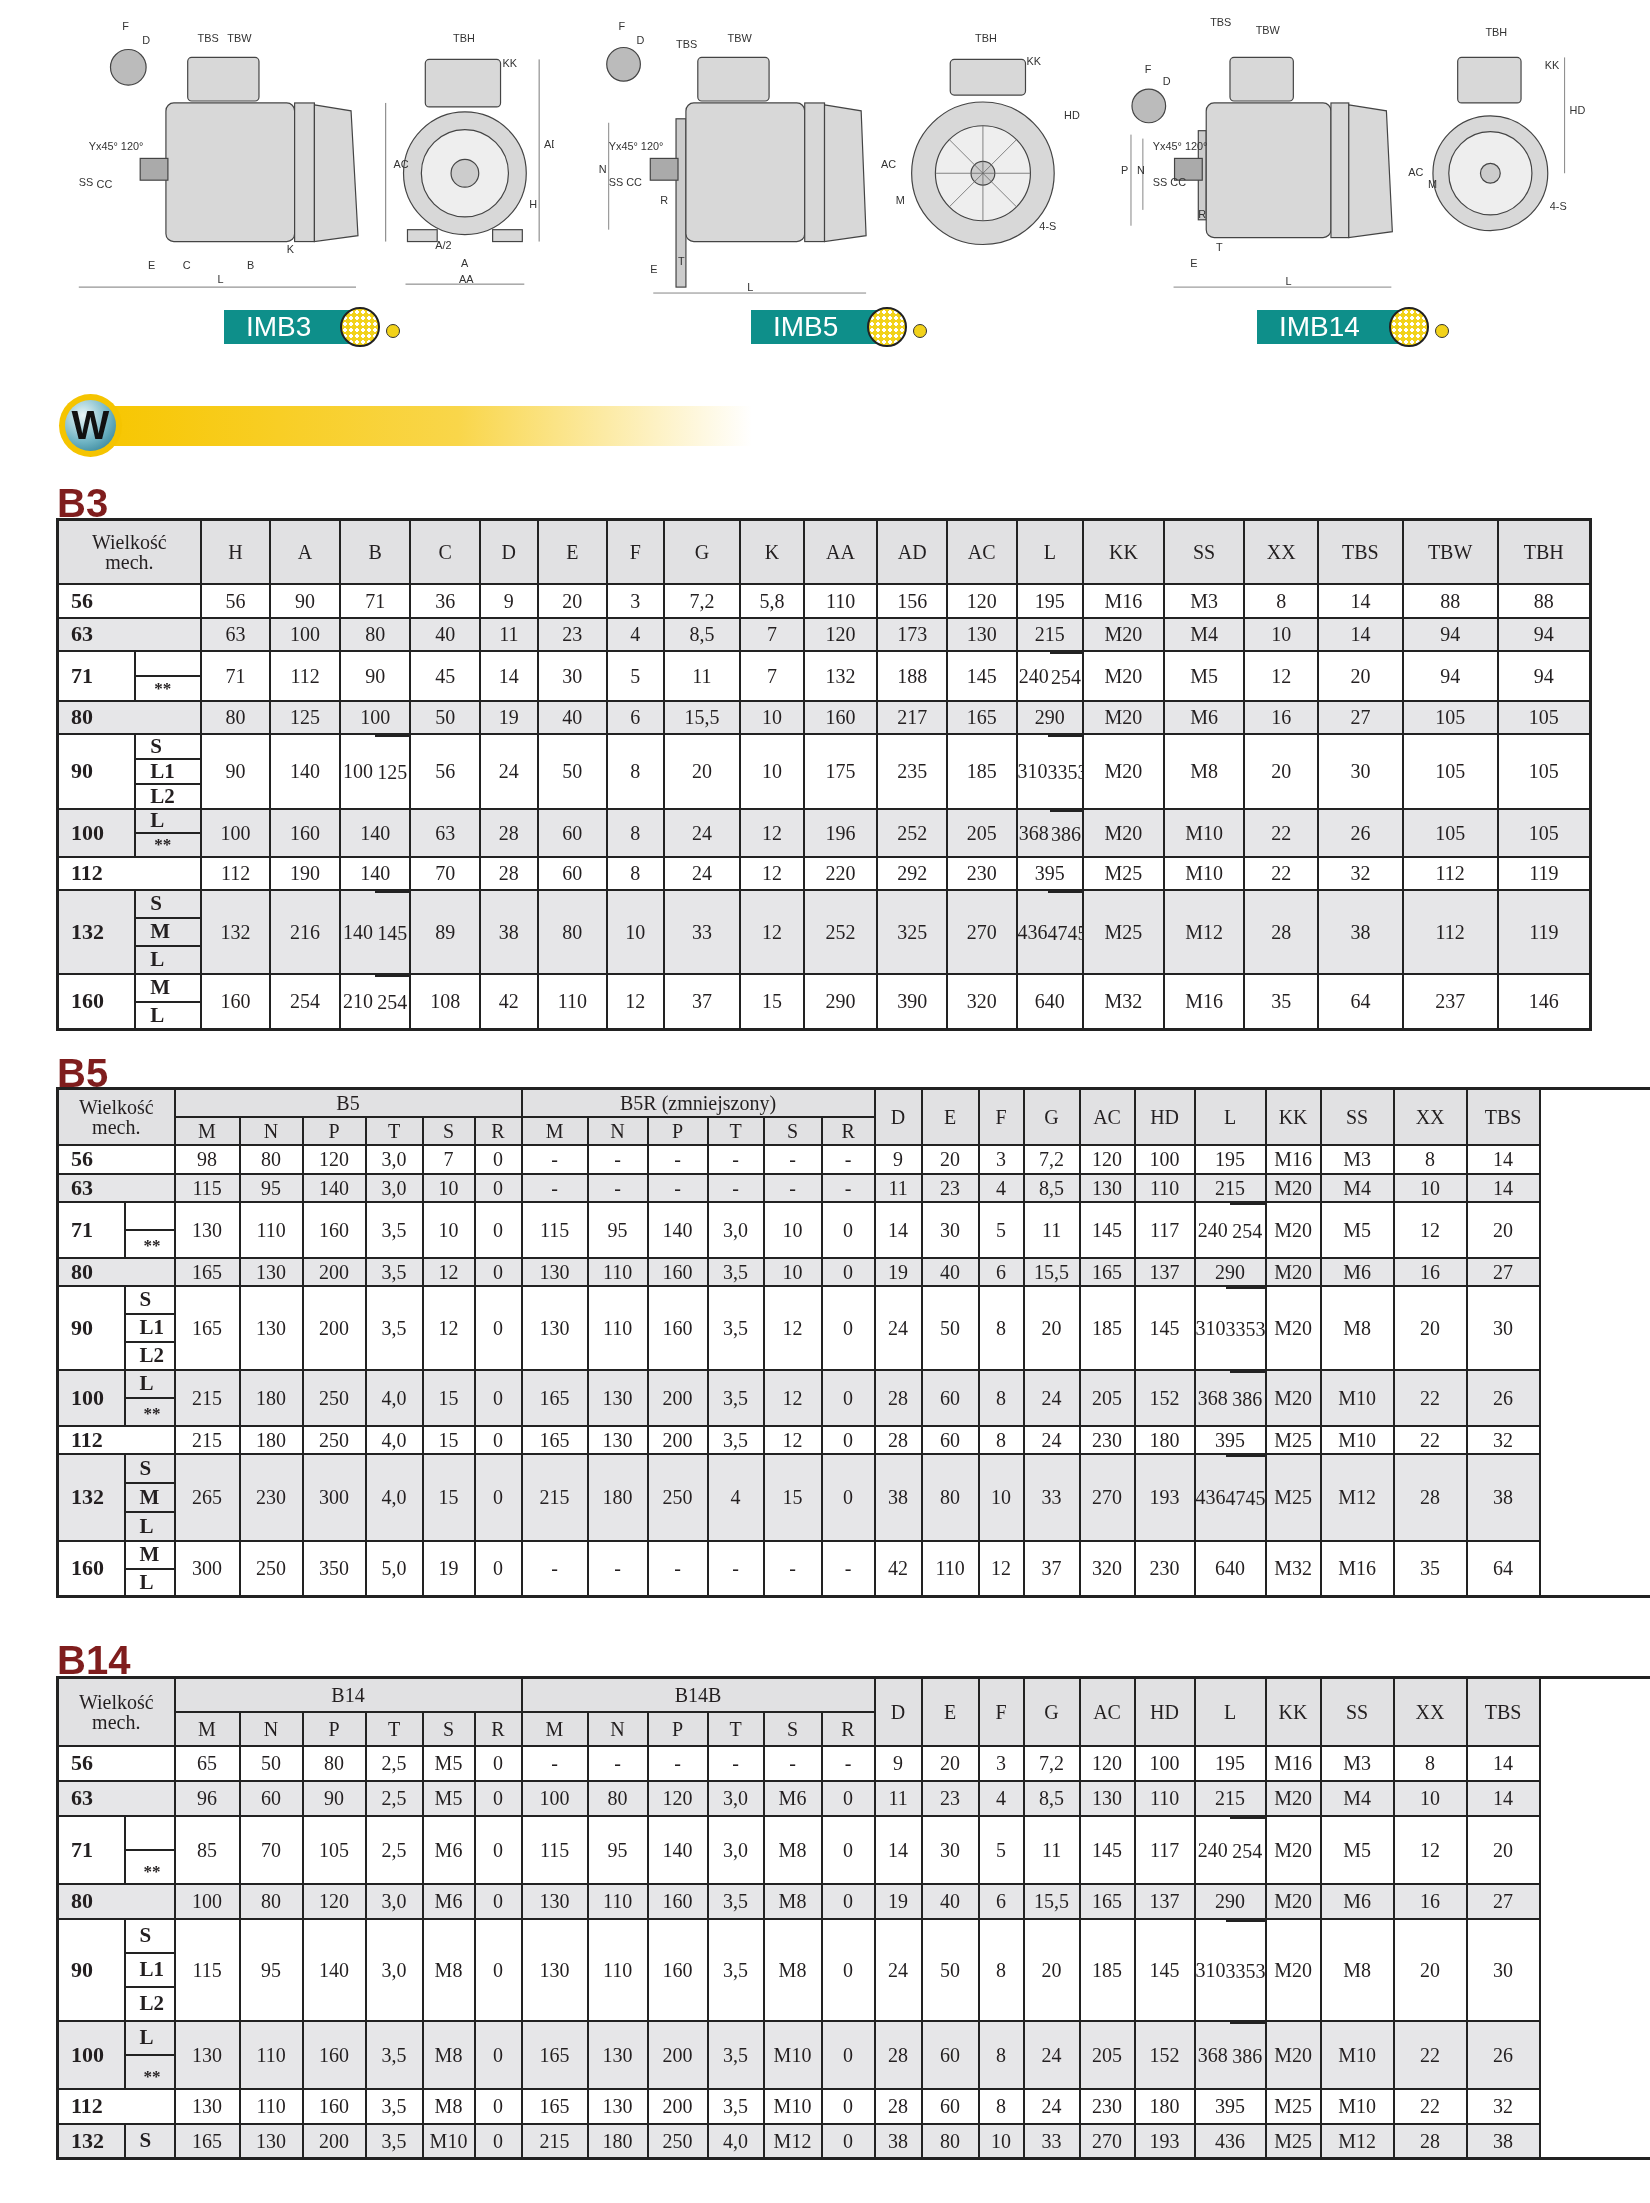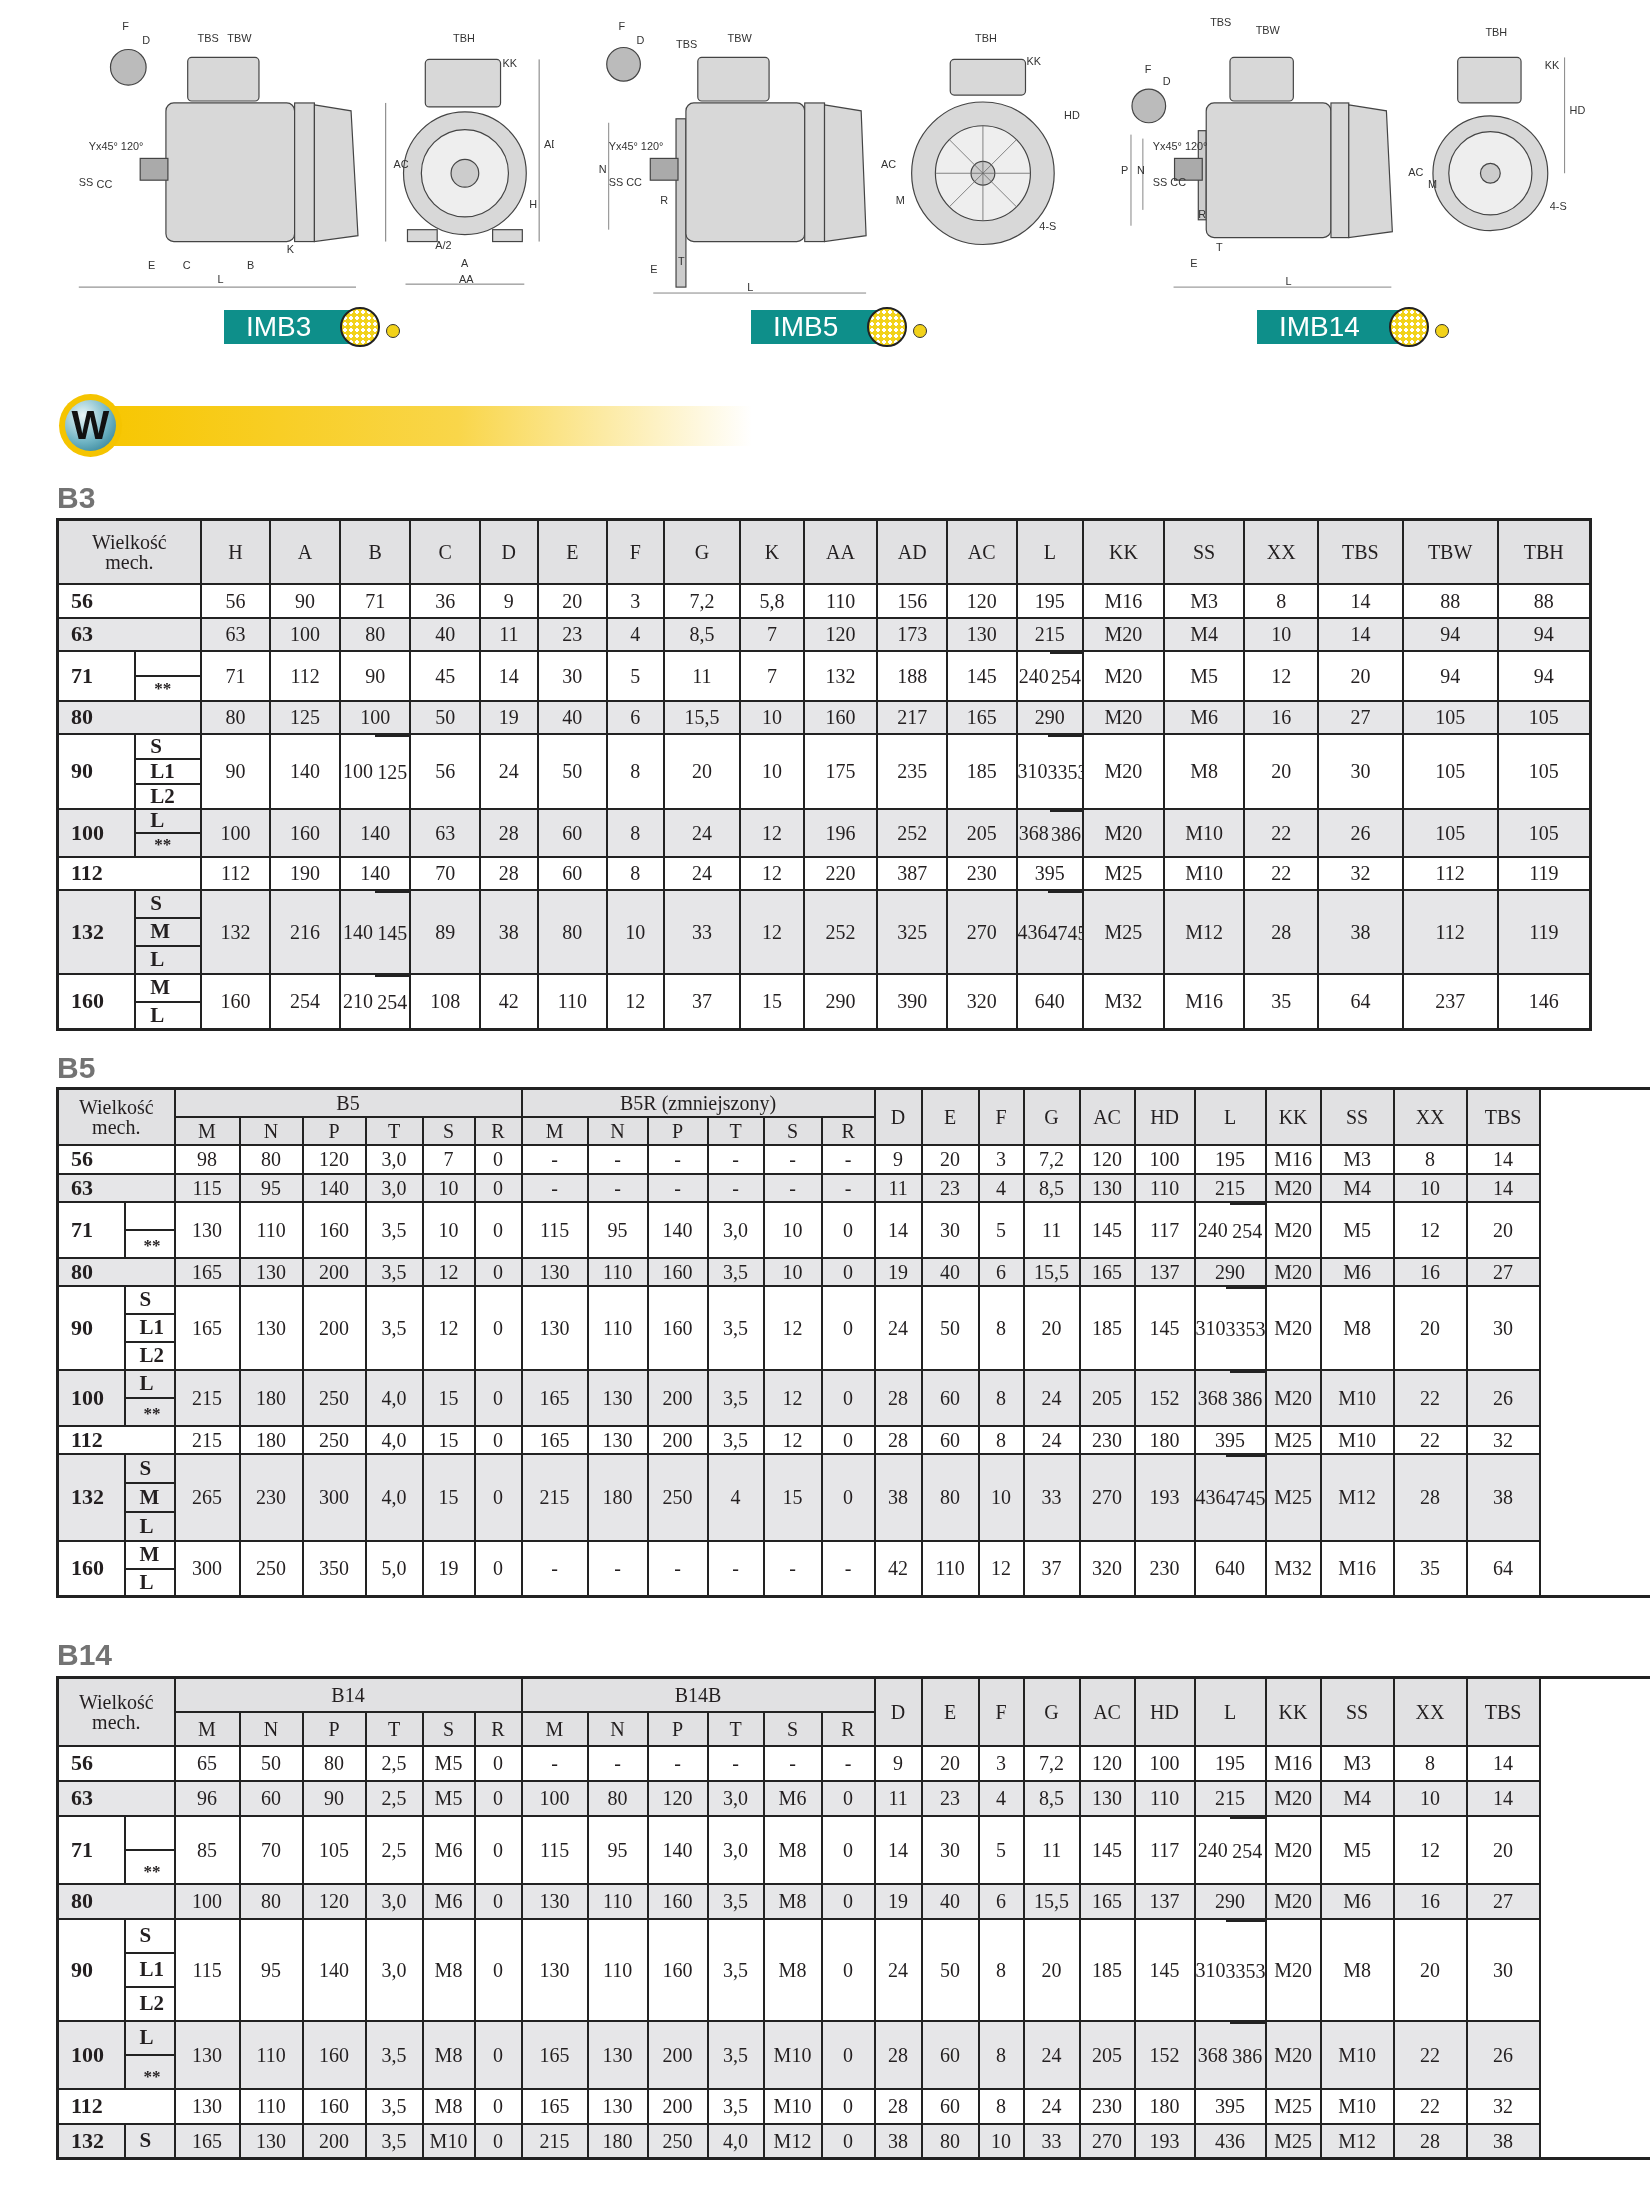--- a/index.html
+++ b/index.html
@@ -9,21 +9,21 @@
   .badge{position:absolute;display:flex;align-items:flex-start;}
   .badge .bar{background:#0e8f8a;color:#fff;font-family:"Liberation Sans",sans-serif;font-size:28px;height:34px;line-height:34px;padding:0 57px 0 22px;position:relative}
   .badge .dot{position:absolute;width:36px;height:36px;border-radius:50%;background:#f2d21a;border:2px solid #222;top:-3px;right:-12px;
     background-image:radial-gradient(circle,#fff 1.6px,transparent 2px);background-size:6px 6px;background-position:6px 6px;}
   .badge .small{position:absolute;width:12px;height:12px;border-radius:50%;background:#f2d21a;border:1px solid #333;right:-32px;top:14px}
   .section-title{position:absolute;left:59px;top:394px;height:63px;width:693px;}
   .section-title .band{position:absolute;left:40px;top:12px;height:40px;width:653px;background:linear-gradient(90deg,#f7c600 0%,#f9d64a 55%,rgba(255,255,255,0) 100%);}
   .section-title .circle{position:absolute;left:0;top:0;width:63px;height:63px;border-radius:50%;background:#f5c400;}
   .section-title .inner{position:absolute;left:6px;top:6px;width:51px;height:51px;border-radius:50%;background:radial-gradient(circle at 35% 30%,#e9f5f7 0%,#6fb4c4 55%,#1d6f86 100%);display:flex;align-items:center;justify-content:center;font-family:"Liberation Sans",sans-serif;font-weight:bold;font-size:40px;color:#111;}
   .section-title .text{position:absolute;left:101px;top:14px;font-family:"Liberation Sans",sans-serif;font-weight:bold;font-size:30px;color:#1a1a1a;letter-spacing:0.2px}
-  .sec-label{position:absolute;left:57px;font-family:"Liberation Sans",sans-serif;font-weight:bold;font-size:30px;color:#737373}
+  .sec-label{position:absolute;left:57px;font-family:"Liberation Sans",sans-serif;font-weight:bold;font-size:40px;color:#7f1d1d}
   table.dim{position:absolute;left:56px;border-collapse:collapse;table-layout:fixed;border:3px solid #222;}
   table.dim td, table.dim th{border:2px solid #222;text-align:center;vertical-align:middle;padding:0;font-size:20px;font-weight:normal;line-height:1;overflow:hidden}
   table.dim thead th{background:#e1e1e3;}
   table.dim .hdr-b{font-weight:normal}
   table.dim td.size{text-align:left;padding-left:12px;font-weight:bold;font-size:22px}
   table.dim td.sub{font-weight:bold;text-align:left;padding-left:14px;font-size:21px}
   table.dim td.star{font-size:17px;text-align:left;padding-left:18px;vertical-align:bottom;padding-bottom:3px}
   tr.g td{background:#e6e6e8}
   .stack{display:flex;flex-direction:row;height:100%;}
   .stack span{flex:1;display:flex;align-items:center;justify-content:center;border-top:2px solid #222;}
@@ -413,21 +413,21 @@
         <td>112</td>
         <td>190</td>
         <td class="">140</td>
         <td>70</td>
         <td>28</td>
         <td>60</td>
         <td>8</td>
         <td>24</td>
         <td>12</td>
         <td>220</td>
-        <td>387</td>
+        <td>292</td>
         <td>230</td>
         <td class="">395</td>
         <td>M25</td>
         <td>M10</td>
         <td>22</td>
         <td>32</td>
         <td>112</td>
         <td>119</td>
       </tr>
       <tr style="height:28px" class="g">

